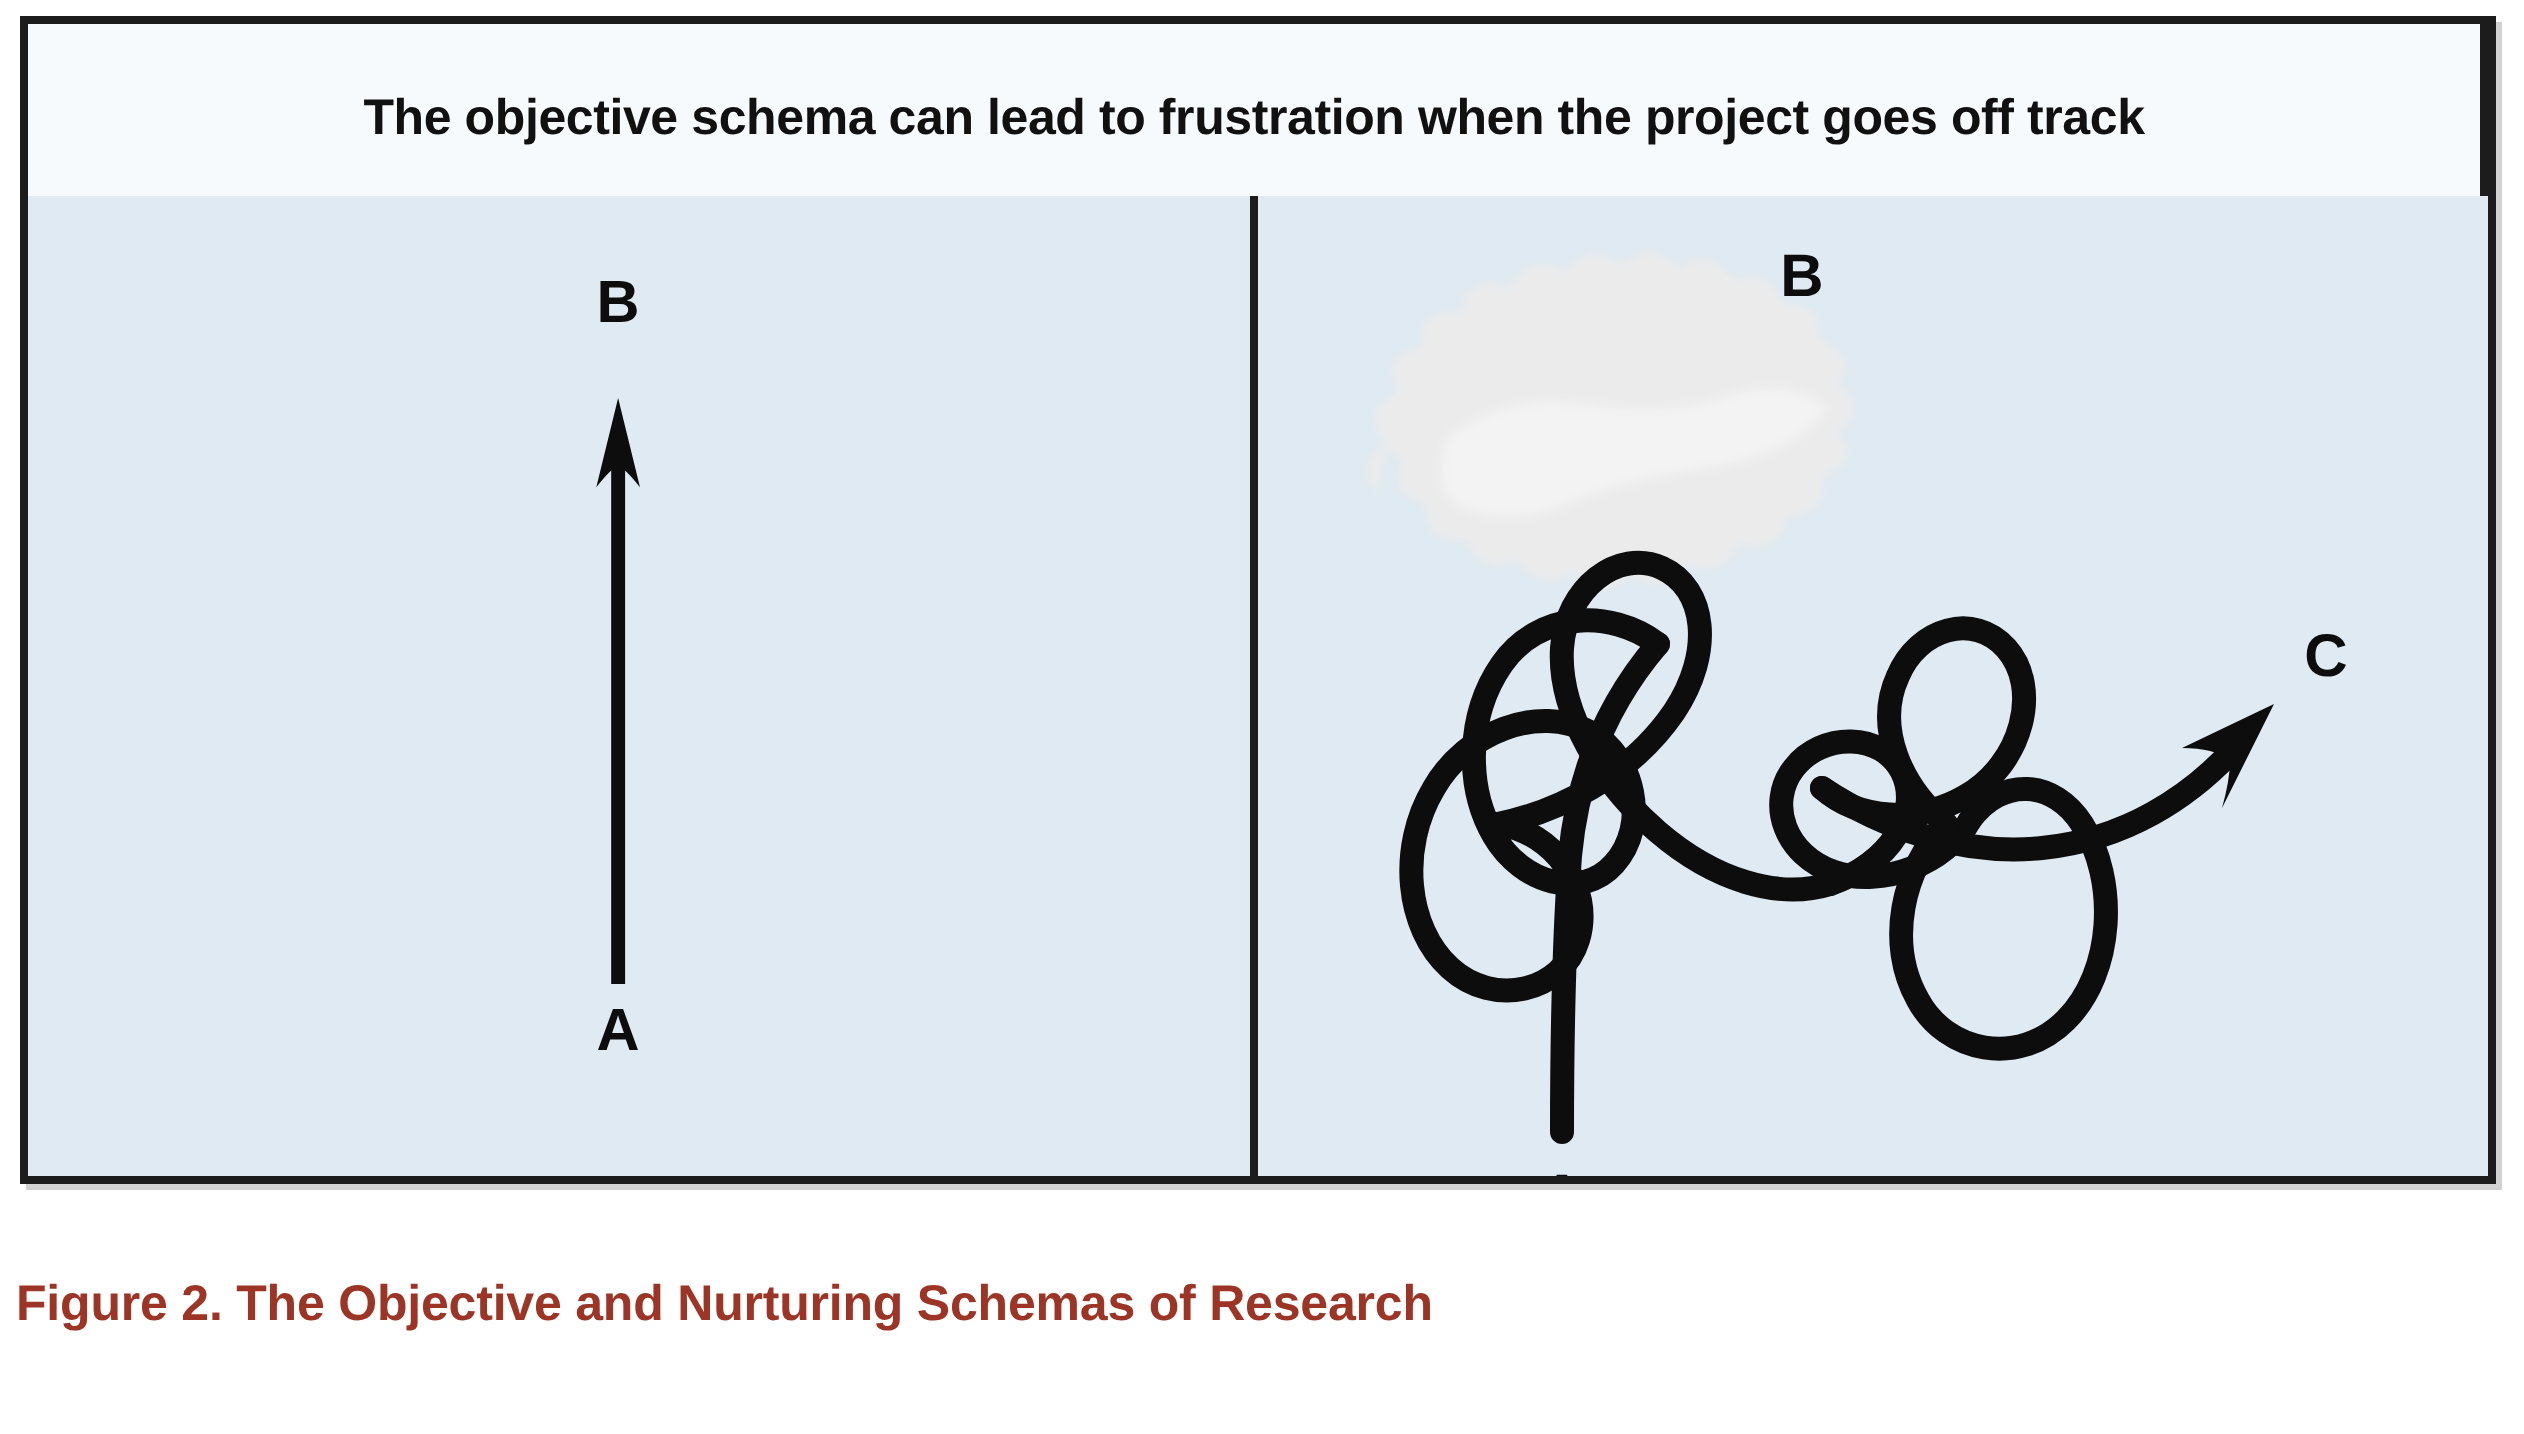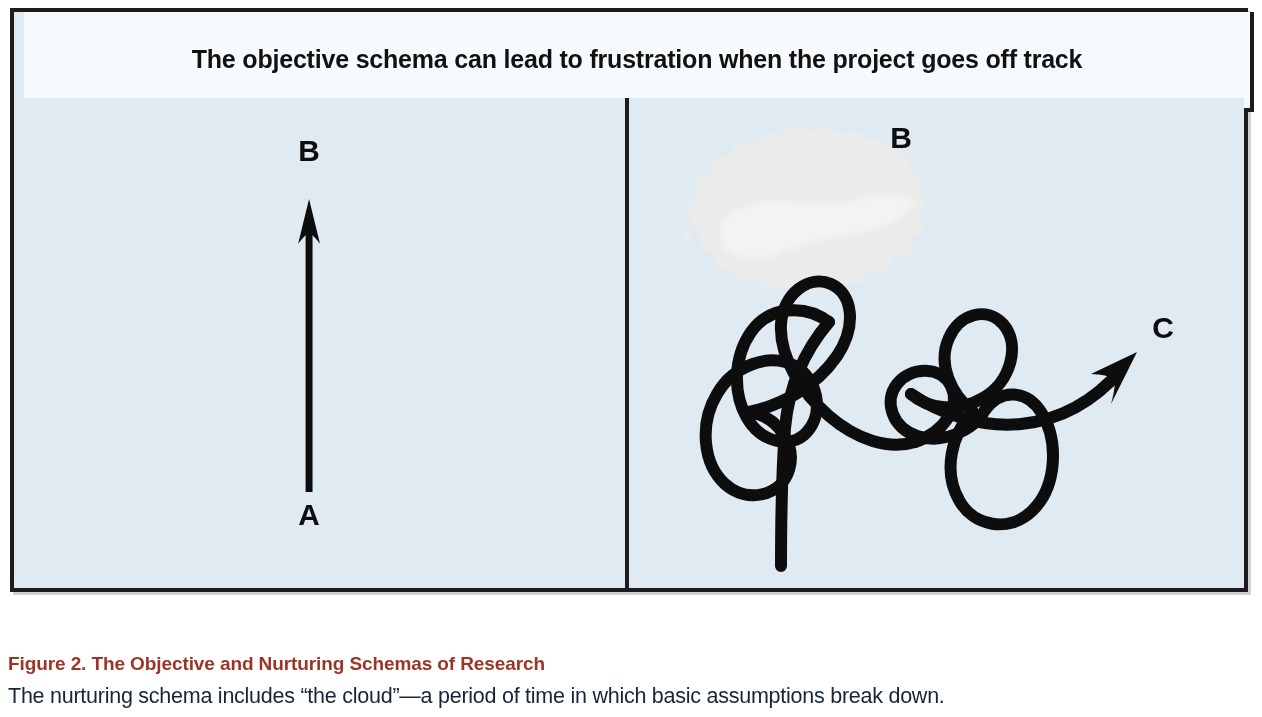--- a/index.html
+++ b/index.html
@@ -27,21 +27,21 @@
     top: 8px;
     width: 1238px;
     height: 584px;
     border: 4px solid #1c1c1c;
     box-sizing: border-box;
     background: #dfeaf2;
     box-shadow: 3px 3px 0 rgba(0,0,0,0.18);
   }
   .header-row {
     position: absolute;
-    left: 10px;
+    left: 0;
     top: 0;
     width: 100%;
     height: 100px;
     display: flex;
     background: #f7fafc;
     border-bottom: 4px solid #1c1c1c;
     box-sizing: border-box;
   }
   .header-cell {
     flex: 1 1 50%;
@@ -96,26 +96,26 @@
   }
 
   
   .caption {
     position: absolute;
     left: 8px;
     top: 636px;
     width: 1246px;
   }
   .caption-title {
-    font-size: 19px;
+    font-size: 25px;
     font-weight: bold;
     color: #9c3526;
     line-height: 1.3;
     letter-spacing: -0.1px;
-    margin: 16px 0 6px 0;
+    margin: 0 0 6px 0;
     white-space: nowrap;
   }
   .caption-body {
     font-size: 21.5px;
     color: #16263a;
     line-height: 1.25;
     margin: 0;
     letter-spacing: -0.25px;
     white-space: nowrap;
   }
@@ -234,16 +234,15 @@
 
           <text class="node-label" x="534" y="240" text-anchor="middle">C</text>
         </svg>
       </div>
 
     </div>
   </div>
 
   <div class="caption">
     <div class="caption-title">Figure 2.  The Objective and Nurturing Schemas of Research</div>
-    <div class="caption-body">The nurturing schema includes “the cloud”—a period of time in which basic assumptions break down.</div>
   </div>
 
 </div>
 
 </body></html>

